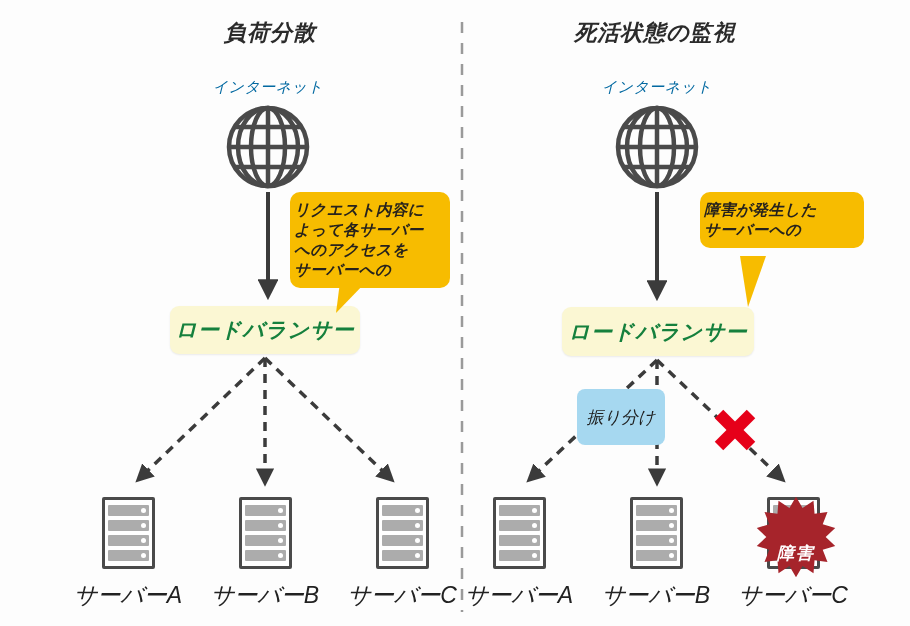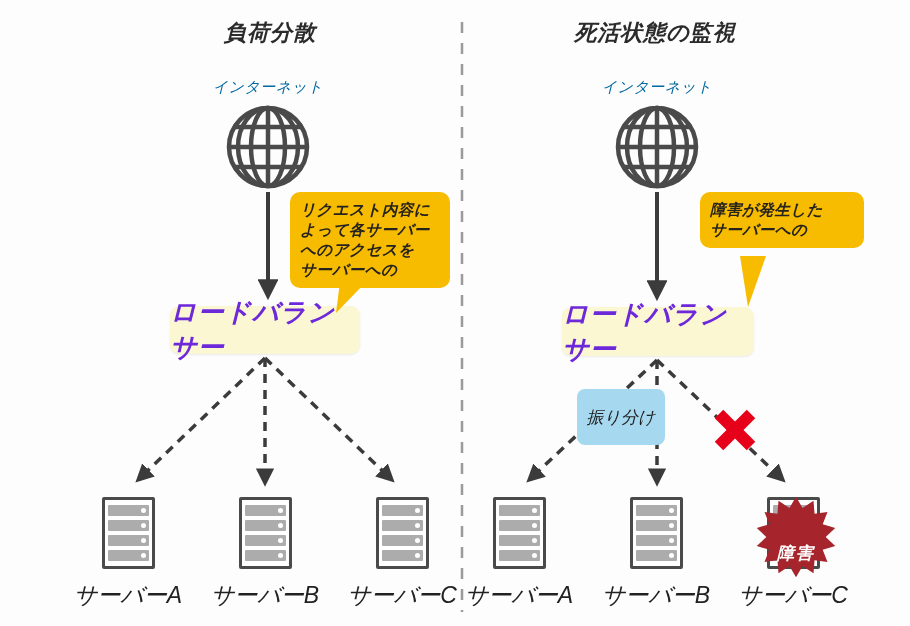--- a/index.html
+++ b/index.html
@@ -9,25 +9,25 @@
   }
   svg.layer { position:absolute; left:0; top:0; pointer-events:none; }
   .abs { position:absolute; }
   .panel-title {
     font-size:22px; font-weight:600; color:#2b2b2b; letter-spacing:1px;
     text-align:center;
   }
   .net-label { font-size:15px; color:#0369a1; text-align:center; letter-spacing:0.5px; }
   .lb-box {
     background:#FBF7D3; border-radius:9px; display:flex; align-items:center;
-    justify-content:center; color:#6d28d9; font-weight:700; font-size:26px;
+    justify-content:center; color:#15803d; font-weight:700; font-size:21px;
     letter-spacing:1px; box-shadow:0 1px 2px rgba(0,0,0,0.08);
   }
   .callout {
-    background:#F7BC00; border-radius:10px; padding:8px 10px;
+    background:#F7BC00; border-radius:10px; padding:8px 4px;
     font-size:15.5px; line-height:20px; font-weight:700; color:#26221C;
     letter-spacing:0.5px; box-sizing:border-box;
   }
   .blue-label {
     background:#A6D8F0; border-radius:8px; display:flex; align-items:center;
     justify-content:center; font-size:17px; color:#1e1e1e; font-weight:500;
   }
   .server {
     width:53px; height:72px; background:#ffffff; border:3px solid #4a4a4a;
     border-radius:2px; box-sizing:border-box; display:flex; flex-direction:column;

